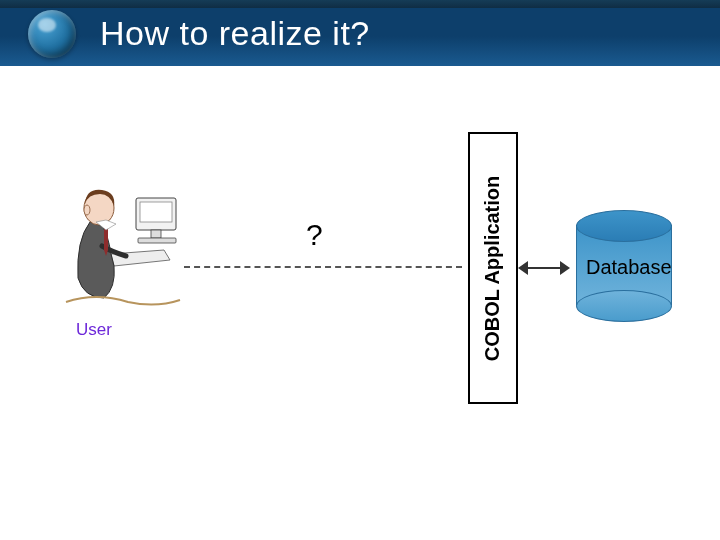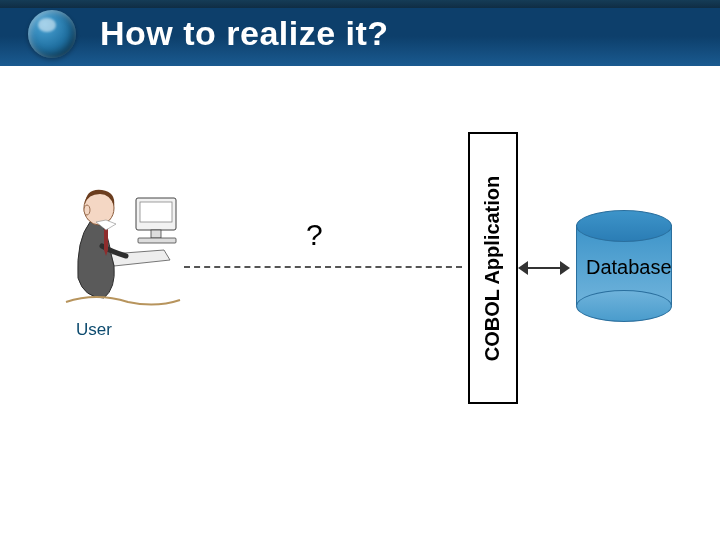--- a/index.html
+++ b/index.html
@@ -32,21 +32,21 @@
     width: 720px;
     height: 8px;
     background: linear-gradient(#153c57, #0f2d44);
   }
   .title-text {
     position: absolute;
     top: 14px;
     left: 100px;
     font-size: 34px;
     color: #ffffff;
-    font-weight: 700;
+    font-weight: 400;
     letter-spacing: 0.5px;
     text-align: center;
   }
   .title-logo {
     position: absolute;
     left: 28px;
     top: 10px;
     width: 48px;
     height: 48px;
     border-radius: 50%;
@@ -72,21 +72,21 @@
     left: 56px;
     top: 180px;
     width: 130px;
     height: 130px;
   }
   .user-label {
     position: absolute;
     left: 76px;
     top: 320px;
     font-size: 17px;
-    color: #0c4a6e;
+    color: #6d28d9;
   }
   
   .dashed-line {
     position: absolute;
     left: 184px;
     top: 266px;
     width: 278px;
     border-top: 2px dashed #555;
   }
   .question-mark {

